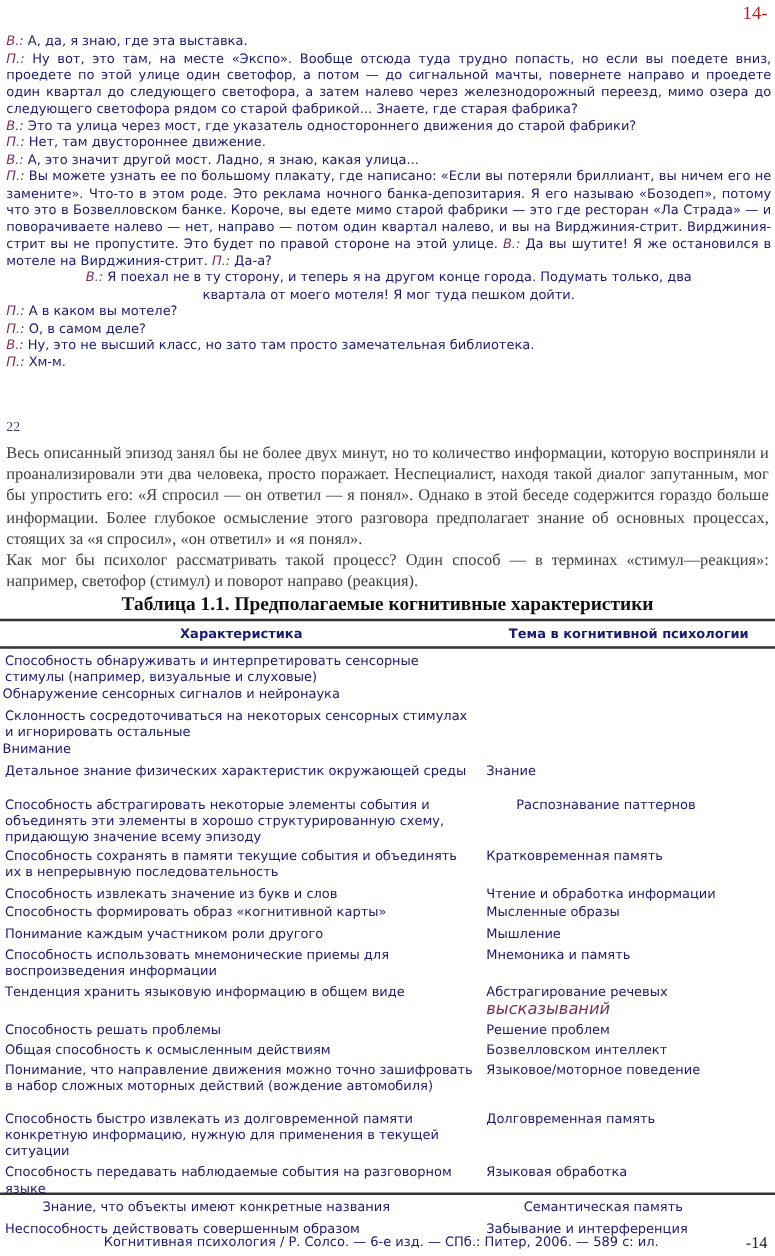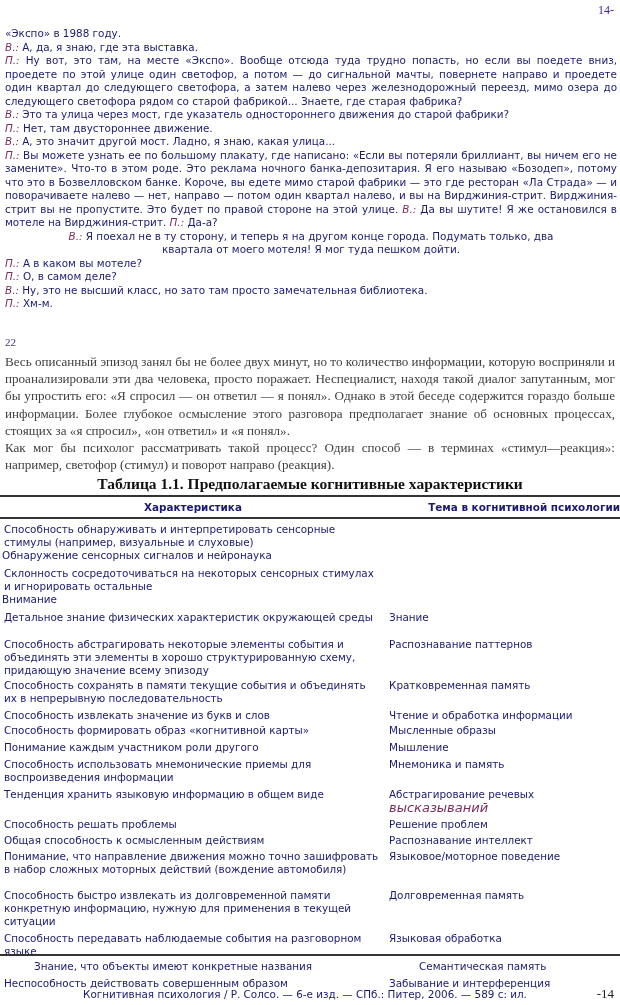--- a/index.html
+++ b/index.html
@@ -1,44 +1,43 @@
 <!DOCTYPE html>
 <html><head>
 <meta charset="utf-8">
 <style>
   * { margin:0; padding:0; box-sizing:border-box; }
   html, body { width:620px; height:1005px; background:#ffffff; overflow:hidden; }
   body { position:relative; font-family:"DejaVu Sans", sans-serif; }
-  .page-num-top { position:absolute; top:3px; right:6px; font-family:"Liberation Serif", serif; font-size:12px; color:#4c1d95; }
+  .page-num-top { position:absolute; top:3px; right:6px; font-family:"Liberation Serif", serif; font-size:15px; color:#b91c1c; }
   .dialog { position:absolute; top:27px; left:5px; width:612px; font-size:10.4px; line-height:13.5px; color:#1a1a6e; text-align:justify; }
   .dialog p { margin:0; }
   .spk { color:#7a2d5e; font-style:italic; }
   .marker22 { position:absolute; top:336px; left:5px; font-family:"Liberation Serif", serif; font-size:11px; color:#3a3a7a; }
   .body-text { position:absolute; top:353px; left:5px; width:610px; font-family:"Liberation Serif", serif; font-size:13.1px; line-height:17.2px; color:#404040; text-align:justify; }
   .table-title { position:absolute; top:475px; left:0; width:620px; text-align:center; font-family:"Liberation Serif", serif; font-weight:bold; font-size:15.5px; color:#111; }
   .tbl { position:absolute; top:495px; left:0; width:620px; }
   .tbl-line { height:2px; background:#333; }
   .tbl-head { display:flex; height:20px; align-items:center; font-weight:bold; font-size:10.4px; color:#1a1a6e; }
   .tbl-head .c1 { width:386px; text-align:center; }
-  .tbl-head .c2 { flex:1; text-align:right; }
+  .tbl-head .c2 { flex:1; text-align:center; }
   .row { display:flex; font-size:10.4px; line-height:13px; color:#1a1a6e; }
   .row .c1 { width:387px; padding-left:4px; padding-right:6px; }
   .row .c2 { flex:1; padding-left:2px; }
   .ital { color:#7a2d5e; font-style:italic; font-size:13px; }
   .tbl-bottom { position:absolute; top:954px; left:0; width:620px; height:2px; background:#333; }
   .footer { position:absolute; top:988px; left:83px; font-size:10.4px; color:#1a1a6e; }
   .footer-page { position:absolute; top:986px; right:6px; font-family:"Liberation Serif", serif; font-size:13px; color:#222; }
 </style>
 </head>
 <body>
 
 <div class="page-num-top">14-</div>
 
 <div class="dialog">
-  <p><span>«Экспо» в 1988 году.</span></p>
   <p><span class="spk">В.:</span> <span>А, да, я знаю, где эта выставка.</span></p>
   <p><span class="spk">П.:</span> <span>Ну вот, это там, на месте «Экспо». Вообще отсюда туда трудно попасть, но если вы поедете вниз, проедете по этой улице один светофор, а потом — до сигнальной мачты, повернете направо и проедете один квартал до следующего светофора, а затем налево через железнодорожный переезд, мимо озера до следующего светофора рядом со старой фабрикой... Знаете, где старая фабрика?</span></p>
   <p><span class="spk">В.:</span> <span>Это та улица через мост, где указатель одностороннего движения до старой фабрики?</span></p>
   <p><span class="spk">П.:</span> <span>Нет, там двустороннее движение.</span></p>
   <p><span class="spk">В.:</span> <span>А, это значит другой мост. Ладно, я знаю, какая улица...</span></p>
   <p><span class="spk">П.:</span> <span>Вы можете узнать ее по большому плакату, где написано: «Если вы потеряли бриллиант, вы ничем его не замените». Что-то в этом роде. Это реклама ночного банка-депозитария. Я его называю «Бозодеп», потому что это в Бозвелловском банке. Короче, вы едете мимо старой фабрики — это где ресторан «Ла Страда» — и поворачиваете налево — нет, направо — потом один квартал налево, и вы на Вирджиния-стрит. Вирджиния-стрит вы не пропустите. Это будет по правой стороне на этой улице.</span> <span class="spk">В.:</span> <span>Да вы шутите! Я же остановился в мотеле на Вирджиния-стрит.</span> <span class="spk">П.:</span> <span>Да-а?</span></p>
   <p style="text-align:center"><span class="spk">В.:</span> <span>Я поехал не в ту сторону, и теперь я на другом конце города. Подумать только, два</span><br><span>квартала от моего мотеля! Я мог туда пешком дойти.</span></p>
   <p><span class="spk">П.:</span> <span>А в каком вы мотеле?</span></p>
   <p><span class="spk">П.:</span> <span>О, в самом деле?</span></p>
   <p><span class="spk">В.:</span> <span>Ну, это не высший класс, но зато там просто замечательная библиотека.</span></p>
@@ -67,21 +66,21 @@
         <div class="c2"><span>Обнаружение сенсорных сигналов и нейронаука</span></div>
       </div>
       <div class="row" style="padding-top: 5px; flex-direction: column;">
         <div class="c1">Склонность сосредоточиваться на некоторых сенсорных стимулах и игнорировать остальные</div>
         <div class="c2"><span>Внимание</span></div>
       </div>
       <div class="row" style="padding-top: 5px;">
         <div class="c1">Детальное знание физических характеристик окружающей среды</div>
         <div class="c2"><span>Знание</span></div>
       </div>
-      <div class="row" style="padding-top: 14px;">
+      <div class="row" style="padding-top: 14px; gap: 24px;">
         <div class="c1">Способность абстрагировать некоторые элементы события и объединять эти элементы в хорошо структурированную схему, придающую значение всему эпизоду</div>
         <div class="c2"><span>Распознавание паттернов</span></div>
       </div>
       <div class="row" style="padding-top: 2px;">
         <div class="c1">Способность сохранять в памяти текущие события и объединять их в непрерывную последовательность</div>
         <div class="c2"><span>Кратковременная память</span></div>
       </div>
       <div class="row" style="padding-top: 4px;">
         <div class="c1">Способность извлекать значение из букв и слов</div>
         <div class="c2"><span>Чтение и обработка информации</span></div>
@@ -101,21 +100,21 @@
       <div class="row" style="padding-top: 4px;">
         <div class="c1">Тенденция хранить языковую информацию в общем виде</div>
         <div class="c2"><span>Абстрагирование речевых</span><br><span class="ital">высказываний</span></div>
       </div>
       <div class="row" style="padding-top: 3px;">
         <div class="c1">Способность решать проблемы</div>
         <div class="c2"><span>Решение проблем</span></div>
       </div>
       <div class="row" style="padding-top: 3px;">
         <div class="c1">Общая способность к осмысленным действиям</div>
-        <div class="c2"><span>Распознавание интеллект</span></div>
+        <div class="c2"><span>Бозвелловском интеллект</span></div>
       </div>
       <div class="row" style="padding-top: 3px;">
         <div class="c1">Понимание, что направление движения можно точно зашифровать в набор сложных моторных действий (вождение автомобиля)</div>
         <div class="c2"><span>Языковое/моторное поведение</span></div>
       </div>
       <div class="row" style="padding-top: 13px;">
         <div class="c1">Способность быстро извлекать из долговременной памяти конкретную информацию, нужную для применения в текущей ситуации</div>
         <div class="c2"><span>Долговременная память</span></div>
       </div>
       <div class="row" style="padding-top: 4px;">

